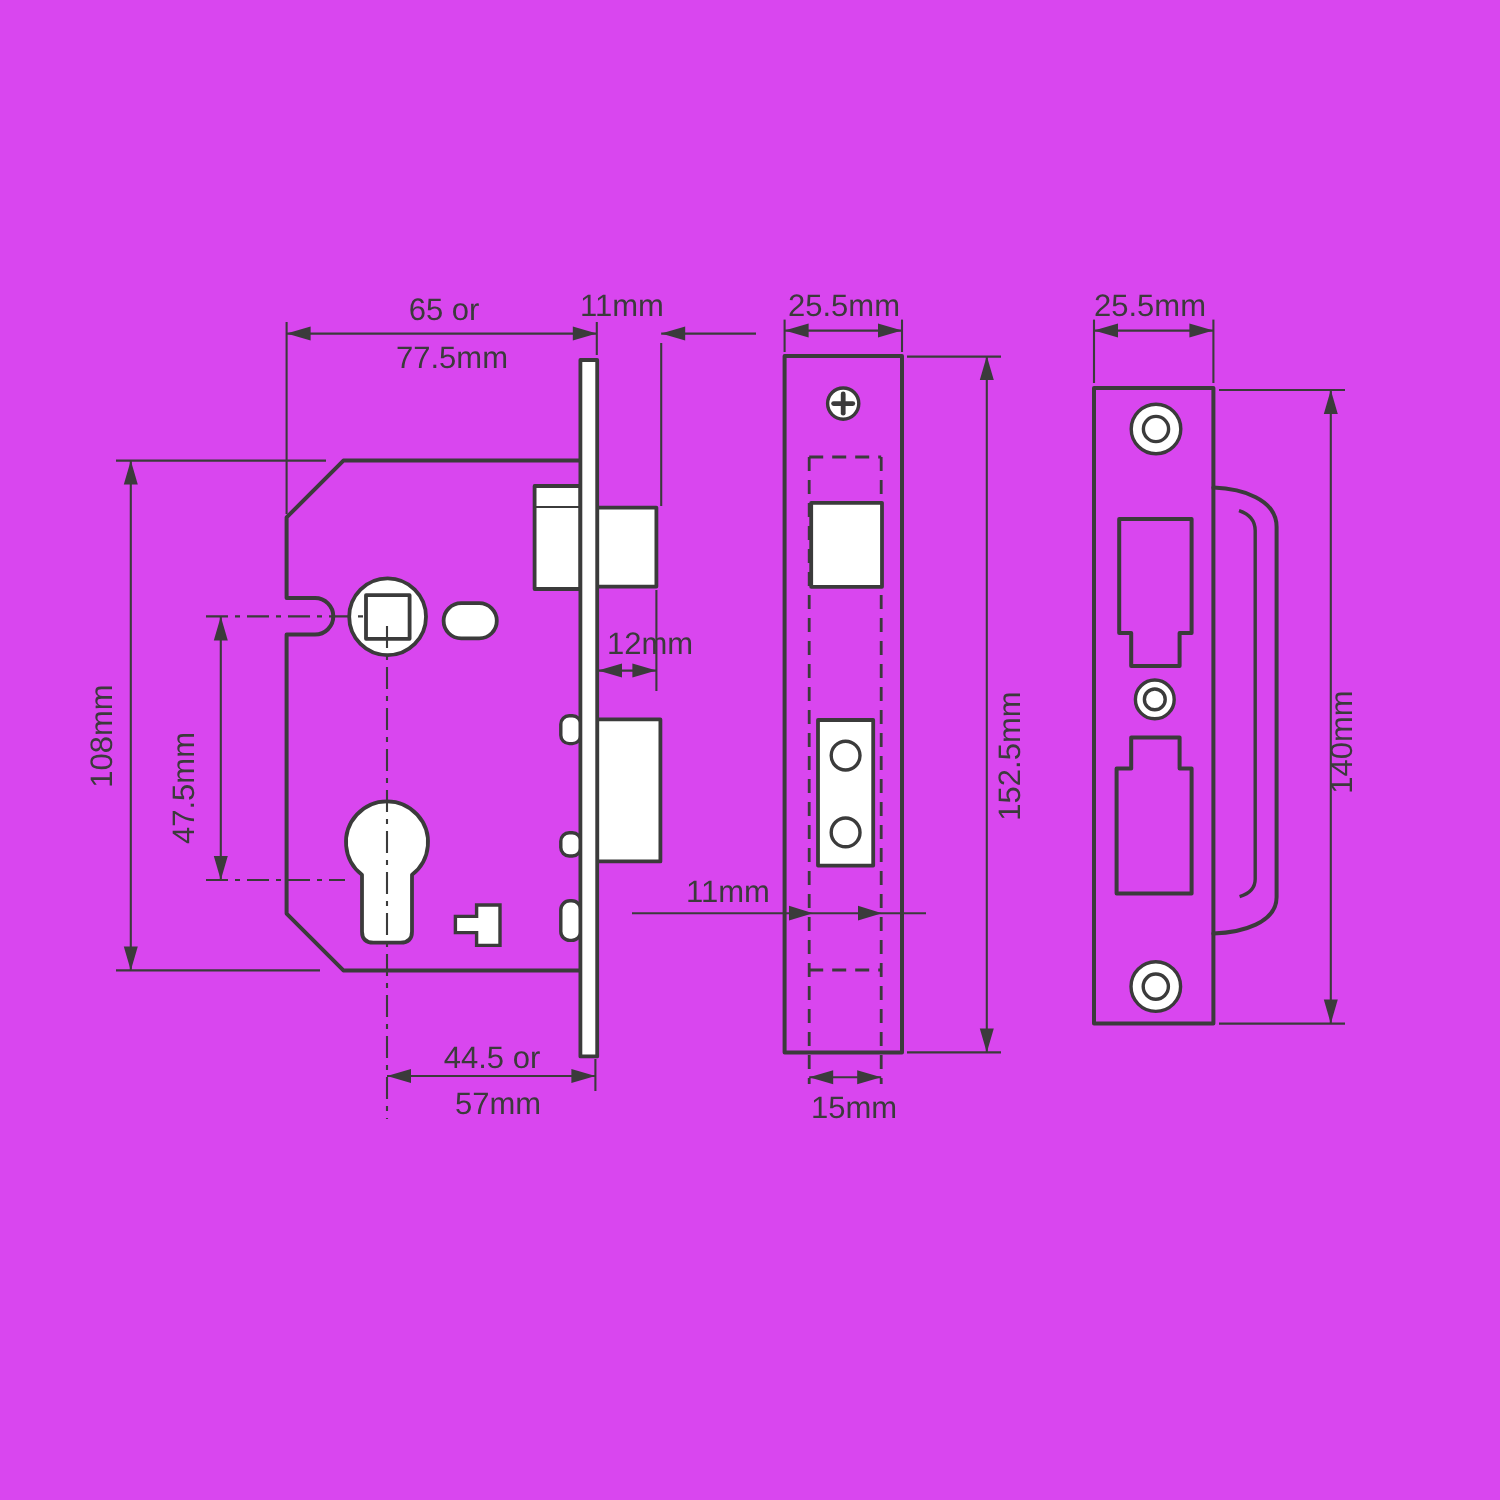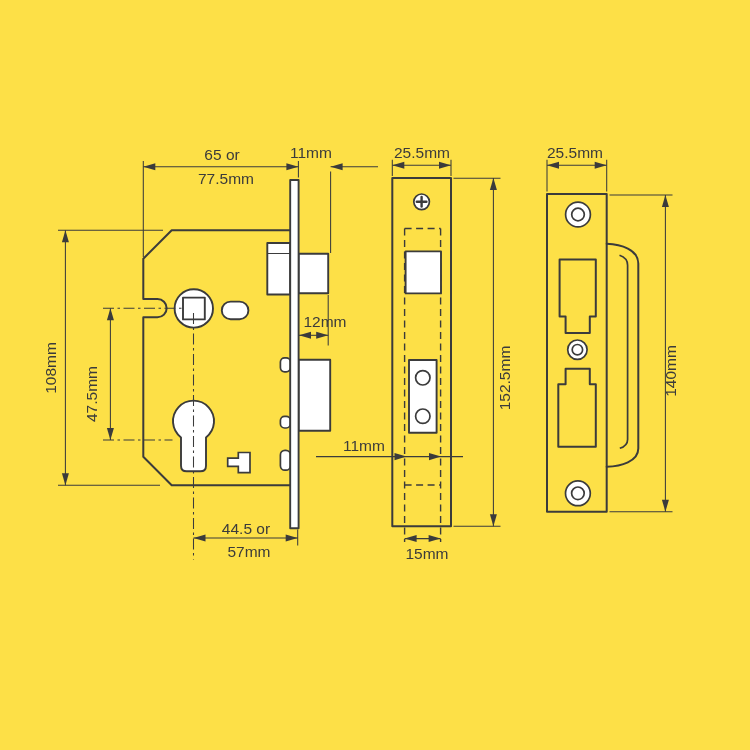--- a/index.html
+++ b/index.html
@@ -1,16 +1,16 @@
 <!DOCTYPE html>
 <html><head>
 <meta charset="utf-8">
 <style>
   html,body{margin:0;padding:0;background:#ffffff;}
-  .stage{position:relative;width:750px;height:750px;background:#fde047;overflow:hidden;
+  .stage{position:relative;width:750px;height:750px;background:#d946ef;overflow:hidden;
          font-family:"Liberation Sans", sans-serif;}
   svg text{font-family:"Liberation Sans", sans-serif;font-size:15.5px;fill:#3b3b3b;}
   .outline{fill:none;stroke:#3b3b3b;stroke-width:2;stroke-linejoin:round;stroke-linecap:round;}
   .solid{fill:#ffffff;stroke:#3b3b3b;stroke-width:1.9;stroke-linejoin:round;}
   .solid-thin{fill:#ffffff;stroke:#3b3b3b;stroke-width:1.7;}
   .thin{stroke:#3b3b3b;stroke-width:1.05;fill:none;}
   .dim{stroke:#3b3b3b;stroke-width:1.05;fill:none;}
   .dash{stroke:#3b3b3b;stroke-width:1.4;fill:none;stroke-dasharray:7 4.5;}
   .cdash{stroke:#3b3b3b;stroke-width:1.05;fill:none;stroke-dasharray:11 3.5 2.5 3.5;}
   .arr{fill:#3b3b3b;stroke:none;}

